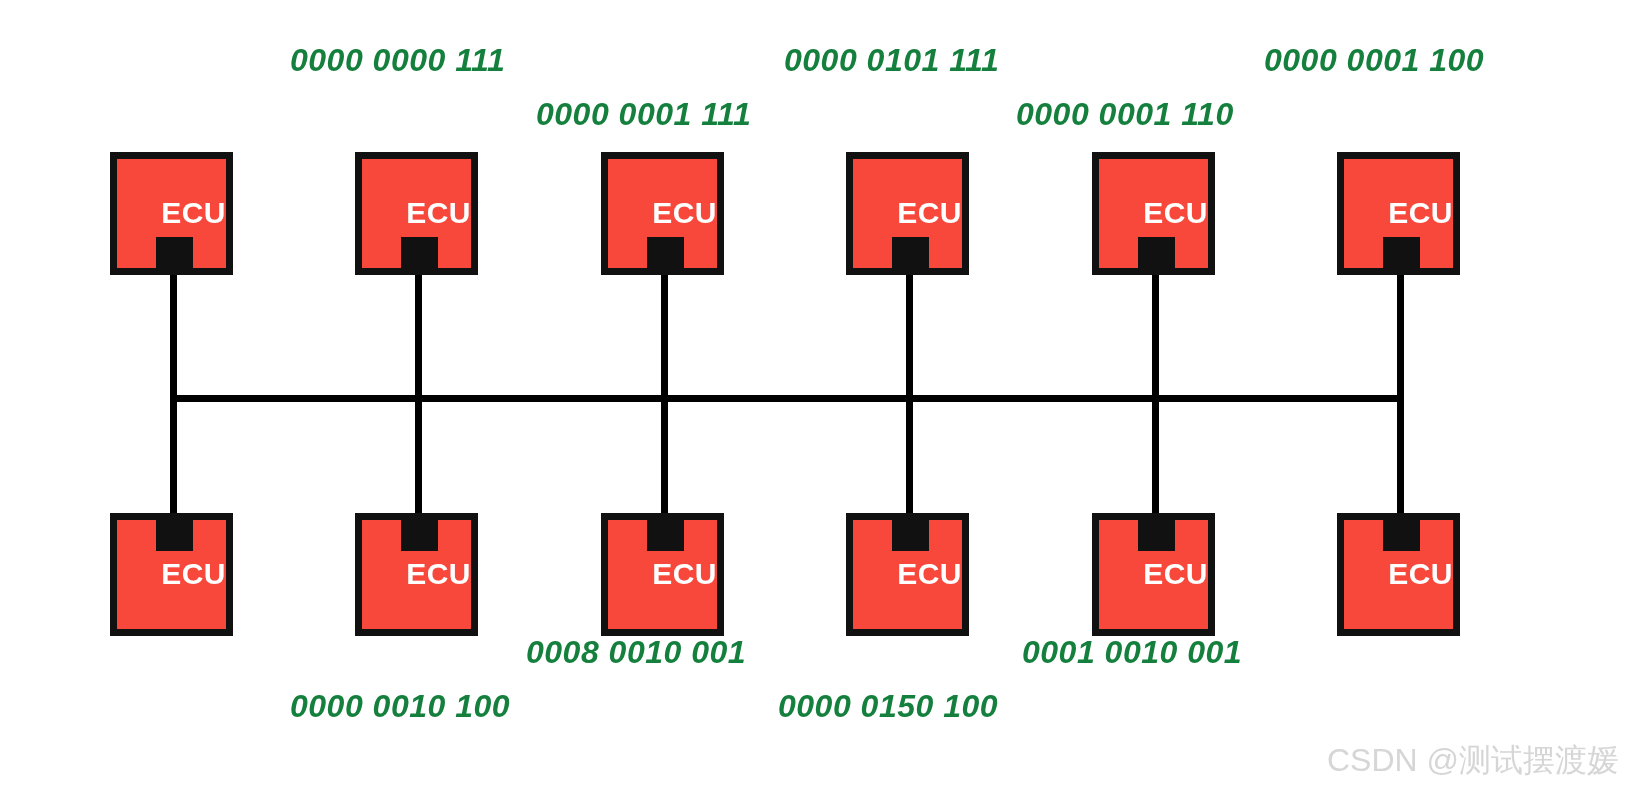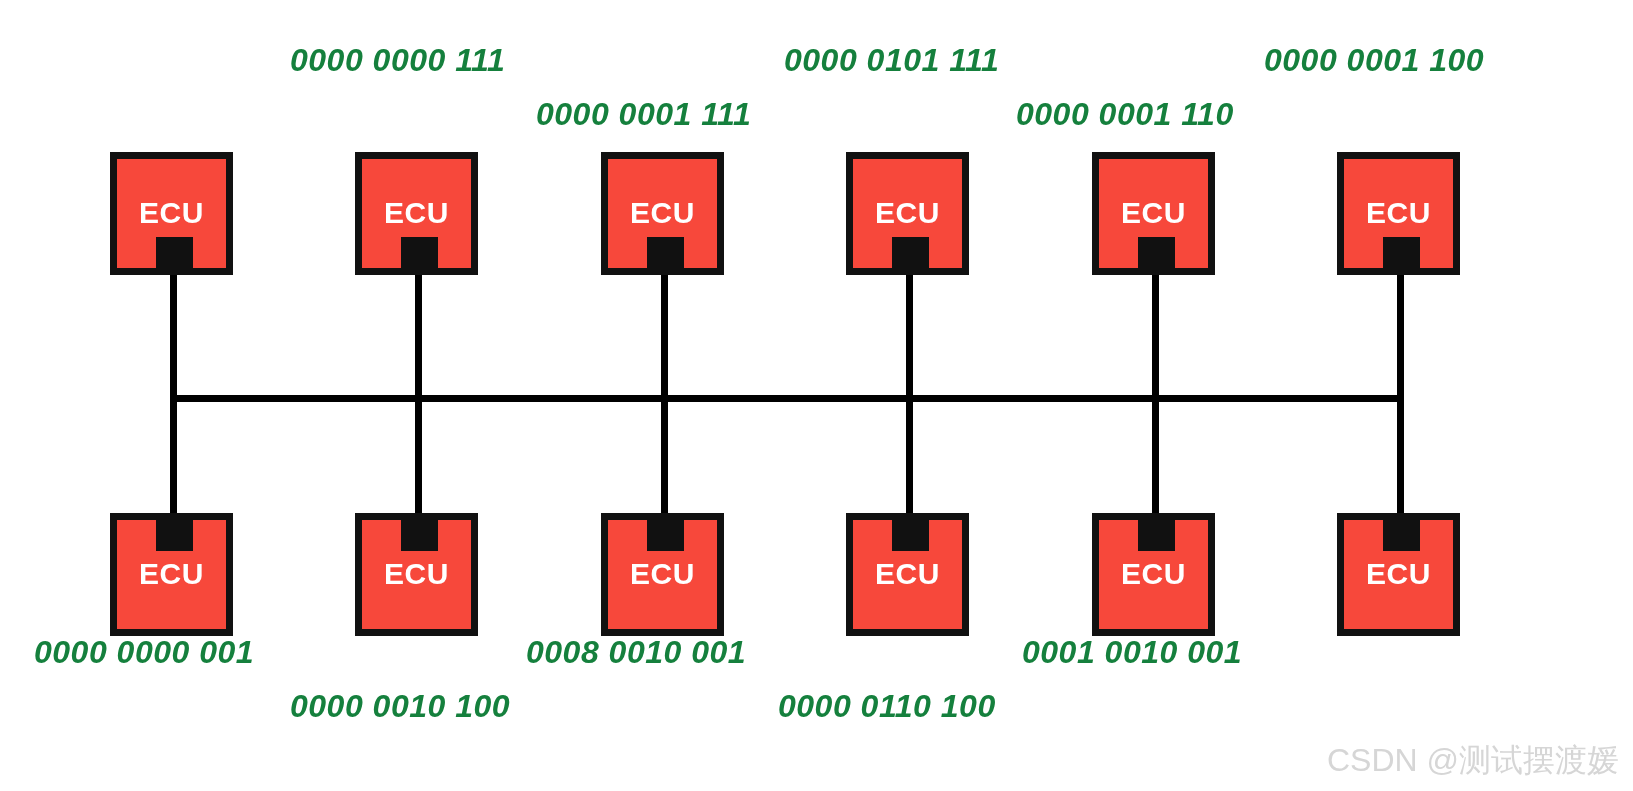--- a/index.html
+++ b/index.html
@@ -27,21 +27,21 @@
     border: 7px solid #111111;
     box-sizing: border-box;
     z-index: 3;
   }
   .ecu-label {
     position: absolute;
     left: 0;
     right: 0;
     top: 50%;
     transform: translateY(-52%);
-    text-align: center;
+    text-align: right;
     color: #ffffff;
     font-size: 30px;
     font-weight: bold;
     font-family: "Liberation Sans", sans-serif;
     letter-spacing: 0.5px;
     line-height: 1;
   }
   
   .tab-bottom {
     position: absolute;
@@ -165,21 +165,20 @@
   </div>
   <div class="ecu" style="left:1092px; top:513px;">
     <div class="ecu-label">ECU</div>
     <div class="tab-top"></div>
   </div>
   <div class="ecu" style="left:1337px; top:513px;">
     <div class="ecu-label">ECU</div>
     <div class="tab-top"></div>
   </div>
 
-  <div class="addr" style="left:34px;   top:634px;">0000 0000 001</div>
   <div class="addr" style="left:290px;  top:688px;">0000 0010 100</div>
   <div class="addr" style="left:526px;  top:634px;">0008 0010 001</div>
-  <div class="addr" style="left:778px;  top:688px;">0000 0110 100</div>
+  <div class="addr" style="left:778px;  top:688px;">0000 0150 100</div>
   <div class="addr" style="left:1022px; top:634px;">0001 0010 001</div>
 
   <div class="watermark">CSDN @测试摆渡媛</div>
 
 </div>
 
 </body></html>

